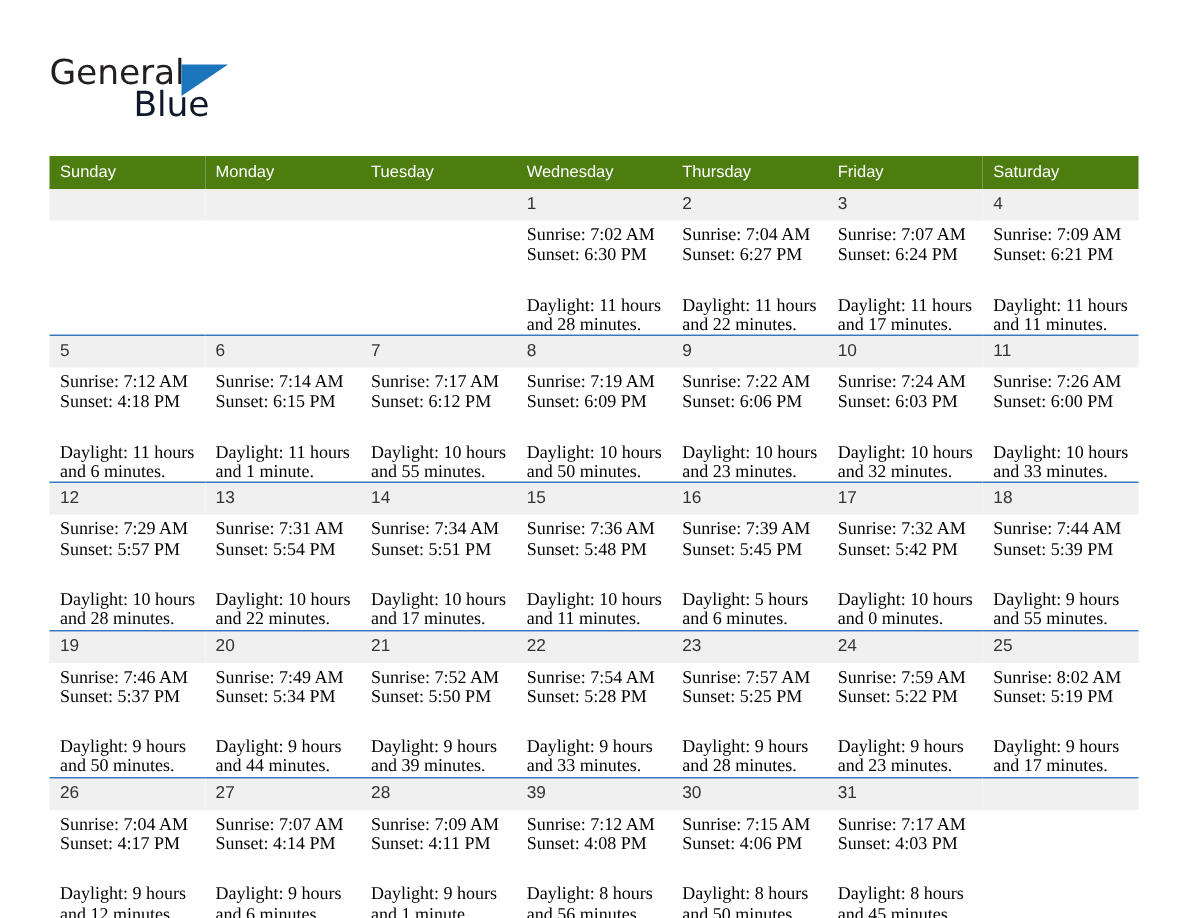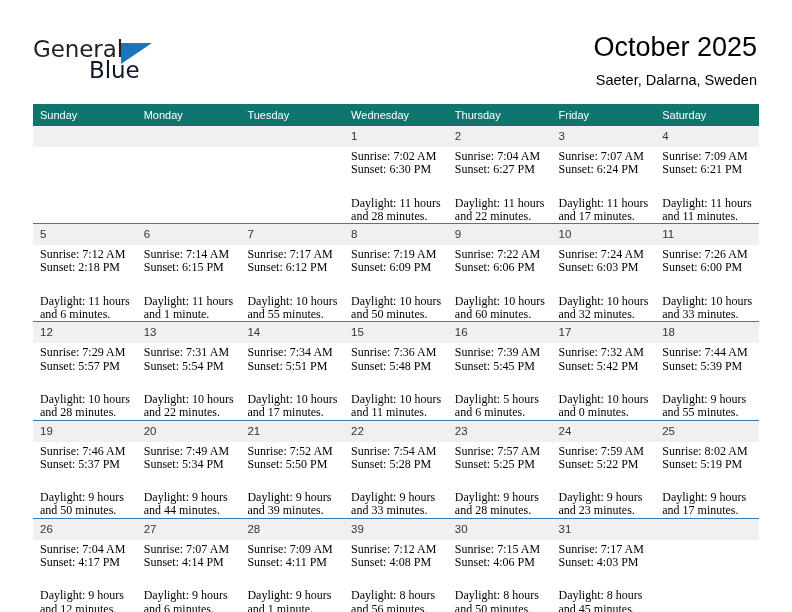--- a/index.html
+++ b/index.html
@@ -95,21 +95,21 @@
   .calendar {
     position: absolute;
     left: 33px;
     top: 104px;
     width: 726px;
     border-collapse: collapse;
     table-layout: fixed;
   }
 
   .calendar th {
-    background: #0f766e;
+    background: #4d7c0f;
     color: #ffffff;
     font-size: 11px;
     font-weight: normal;
     text-align: left;
     padding: 5px 0 5px 7px;
     height: 11px;
     font-family: "Liberation Sans", sans-serif;
   }
 
   .calendar td {
@@ -159,24 +159,20 @@
 <div class="page">
 
   <div class="header">
 
     <div class="brand">
       <span class="brand-general">General</span>
       <span class="brand-flag"></span>
       <span class="brand-blue">Blue</span>
     </div>
 
-    <div class="title-block">
-      <h1 class="cal-title">October 2025</h1>
-      <div class="cal-subtitle">Saeter, Dalarna, Sweden</div>
-    </div>
 
   </div>
 
   <table class="calendar">
     <thead>
       <tr>
         <th>Sunday</th>
         <th>Monday</th>
         <th>Tuesday</th>
         <th>Wednesday</th>
@@ -227,21 +223,21 @@
               <div>Sunset: 6:21 PM</div>
               <div class="daylight">Daylight: 11 hours and 11 minutes.</div>
             </div>
           </td>
         </tr>
         <tr>
           <td>
             <span class="daynum">5</span>
             <div class="details">
               <div>Sunrise: 7:12 AM</div>
-              <div>Sunset: 2:18 PM</div>
+              <div>Sunset: 4:18 PM</div>
               <div class="daylight">Daylight: 11 hours and 6 minutes.</div>
             </div>
           </td>
           <td>
             <span class="daynum">6</span>
             <div class="details">
               <div>Sunrise: 7:14 AM</div>
               <div>Sunset: 6:15 PM</div>
               <div class="daylight">Daylight: 11 hours and 1 minute.</div>
             </div>
@@ -260,21 +256,21 @@
               <div>Sunrise: 7:19 AM</div>
               <div>Sunset: 6:09 PM</div>
               <div class="daylight">Daylight: 10 hours and 50 minutes.</div>
             </div>
           </td>
           <td>
             <span class="daynum">9</span>
             <div class="details">
               <div>Sunrise: 7:22 AM</div>
               <div>Sunset: 6:06 PM</div>
-              <div class="daylight">Daylight: 10 hours and 60 minutes.</div>
+              <div class="daylight">Daylight: 10 hours and 23 minutes.</div>
             </div>
           </td>
           <td>
             <span class="daynum">10</span>
             <div class="details">
               <div>Sunrise: 7:24 AM</div>
               <div>Sunset: 6:03 PM</div>
               <div class="daylight">Daylight: 10 hours and 32 minutes.</div>
             </div>
           </td>

